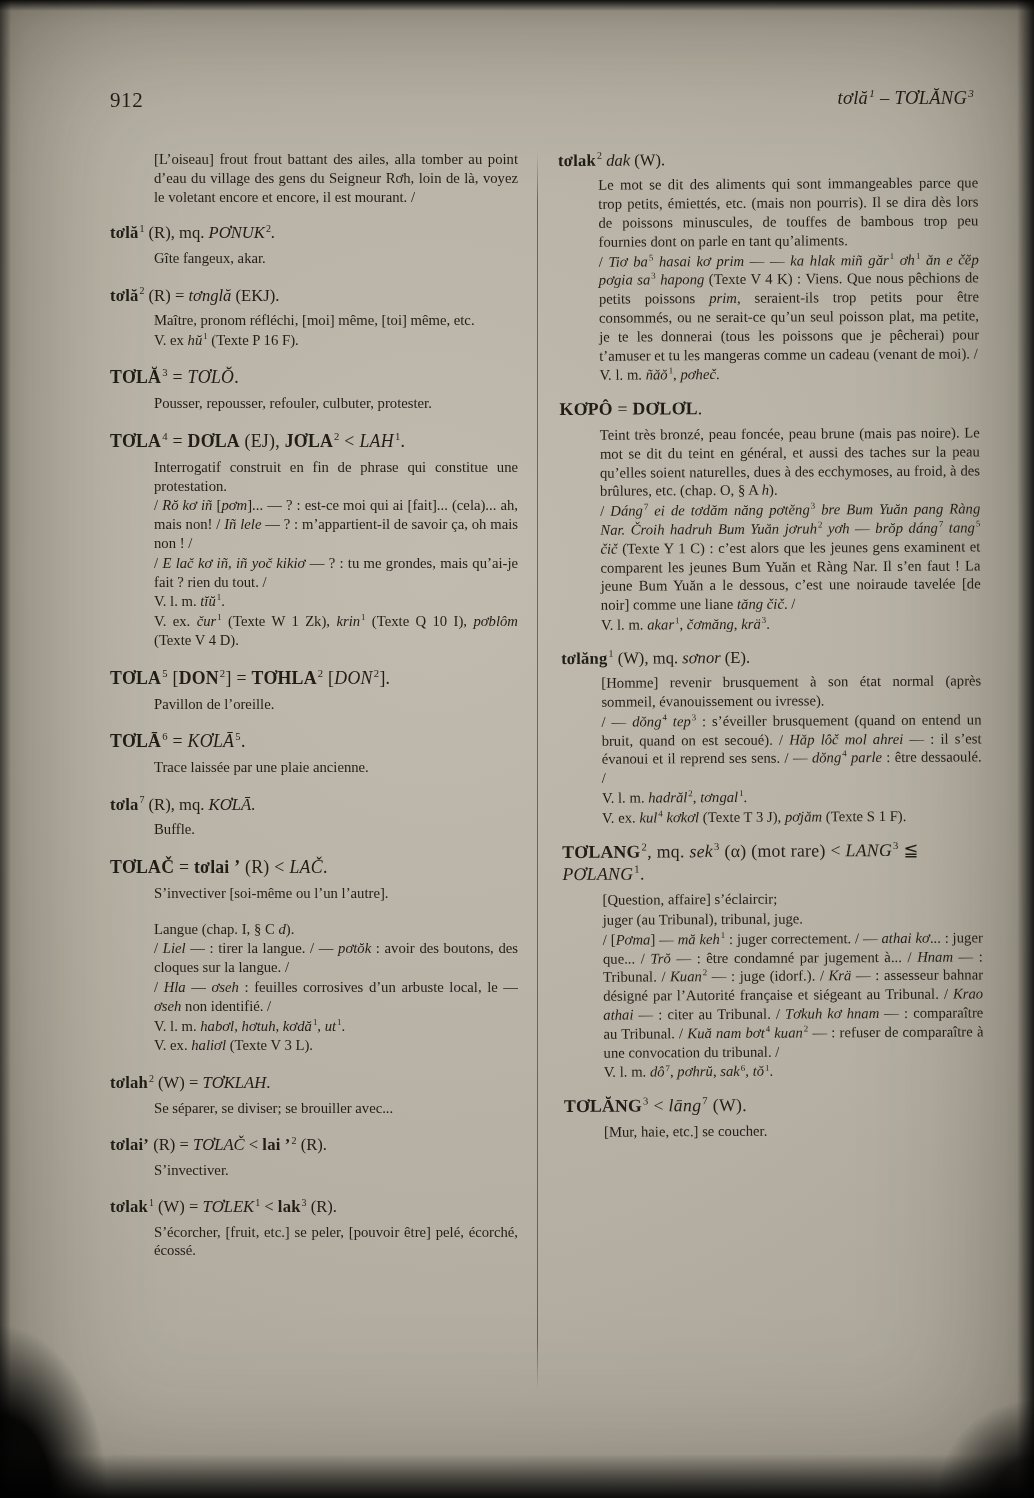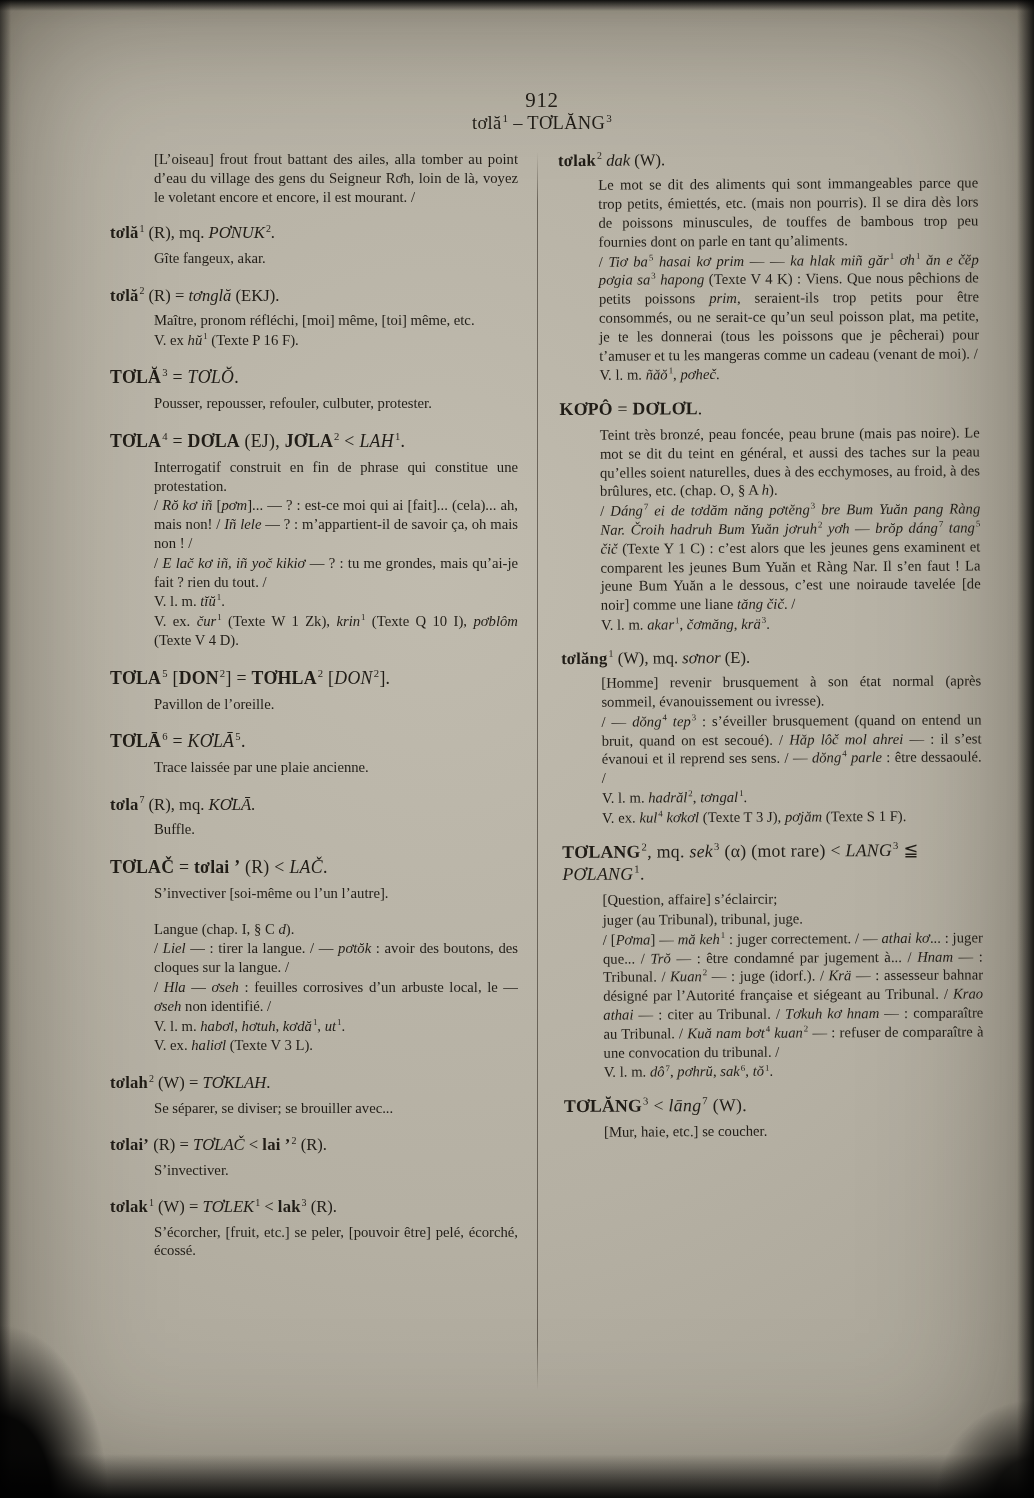--- a/index.html
+++ b/index.html
@@ -16,23 +16,23 @@
   .edge-top{top:0;left:0;right:0;height:11px;background:linear-gradient(rgba(4,4,4,.9),rgba(4,4,4,0));}
   .edge-right{top:0;right:0;bottom:0;width:17px;background:linear-gradient(to left,rgba(4,4,4,.82),rgba(4,4,4,0));}
   .edge-left{top:0;left:0;bottom:0;width:11px;background:linear-gradient(to right,rgba(4,4,4,.55),rgba(4,4,4,0));}
   .edge-bottom{left:0;right:0;bottom:0;height:44px;background:linear-gradient(to top,rgba(4,4,4,.93),rgba(4,4,4,0));}
   .corner-bl{left:0;bottom:0;width:150px;height:230px;
     background:radial-gradient(150px 240px at 0% 100%, rgba(0,0,0,.95) 34%, rgba(0,0,0,0) 72%);}
   .corner-br{right:0;bottom:0;width:130px;height:130px;
     background:radial-gradient(140px 140px at 100% 100%, rgba(0,0,0,.8) 28%, rgba(0,0,0,0) 70%);}
 
   .pagehead{position:absolute;top:88px;left:110px;right:60px;z-index:2;
-    display:flex;justify-content:space-between;align-items:center;flex-direction:column;}
+    display:flex;justify-content:space-between;align-items:flex-start;}
   .pageno{font-size:21px;letter-spacing:.6px;}
-  .runhead{font-size:18.5px;letter-spacing:.3px;}
+  .runhead{font-style:italic;font-size:18.5px;letter-spacing:.3px;}
 
   .divider{position:absolute;left:537px;top:152px;height:1238px;width:1px;z-index:2;
     background:linear-gradient(rgba(40,32,24,0), rgba(40,32,24,.55) 4%, rgba(40,32,24,.55) 96%, rgba(40,32,24,0));}
 
   .col{position:absolute;top:150px;z-index:2;font-size:14.7px;line-height:1.28;}
   .col-left{left:110px;width:408px;font-family:Liberation Serif, serif;}
   .col-right{left:558px;width:420px;transform:rotate(-0.35deg);transform-origin:0 0;}
 
   .entry{margin-bottom:17px;}
   .col-right .entry{margin-bottom:13px;}

